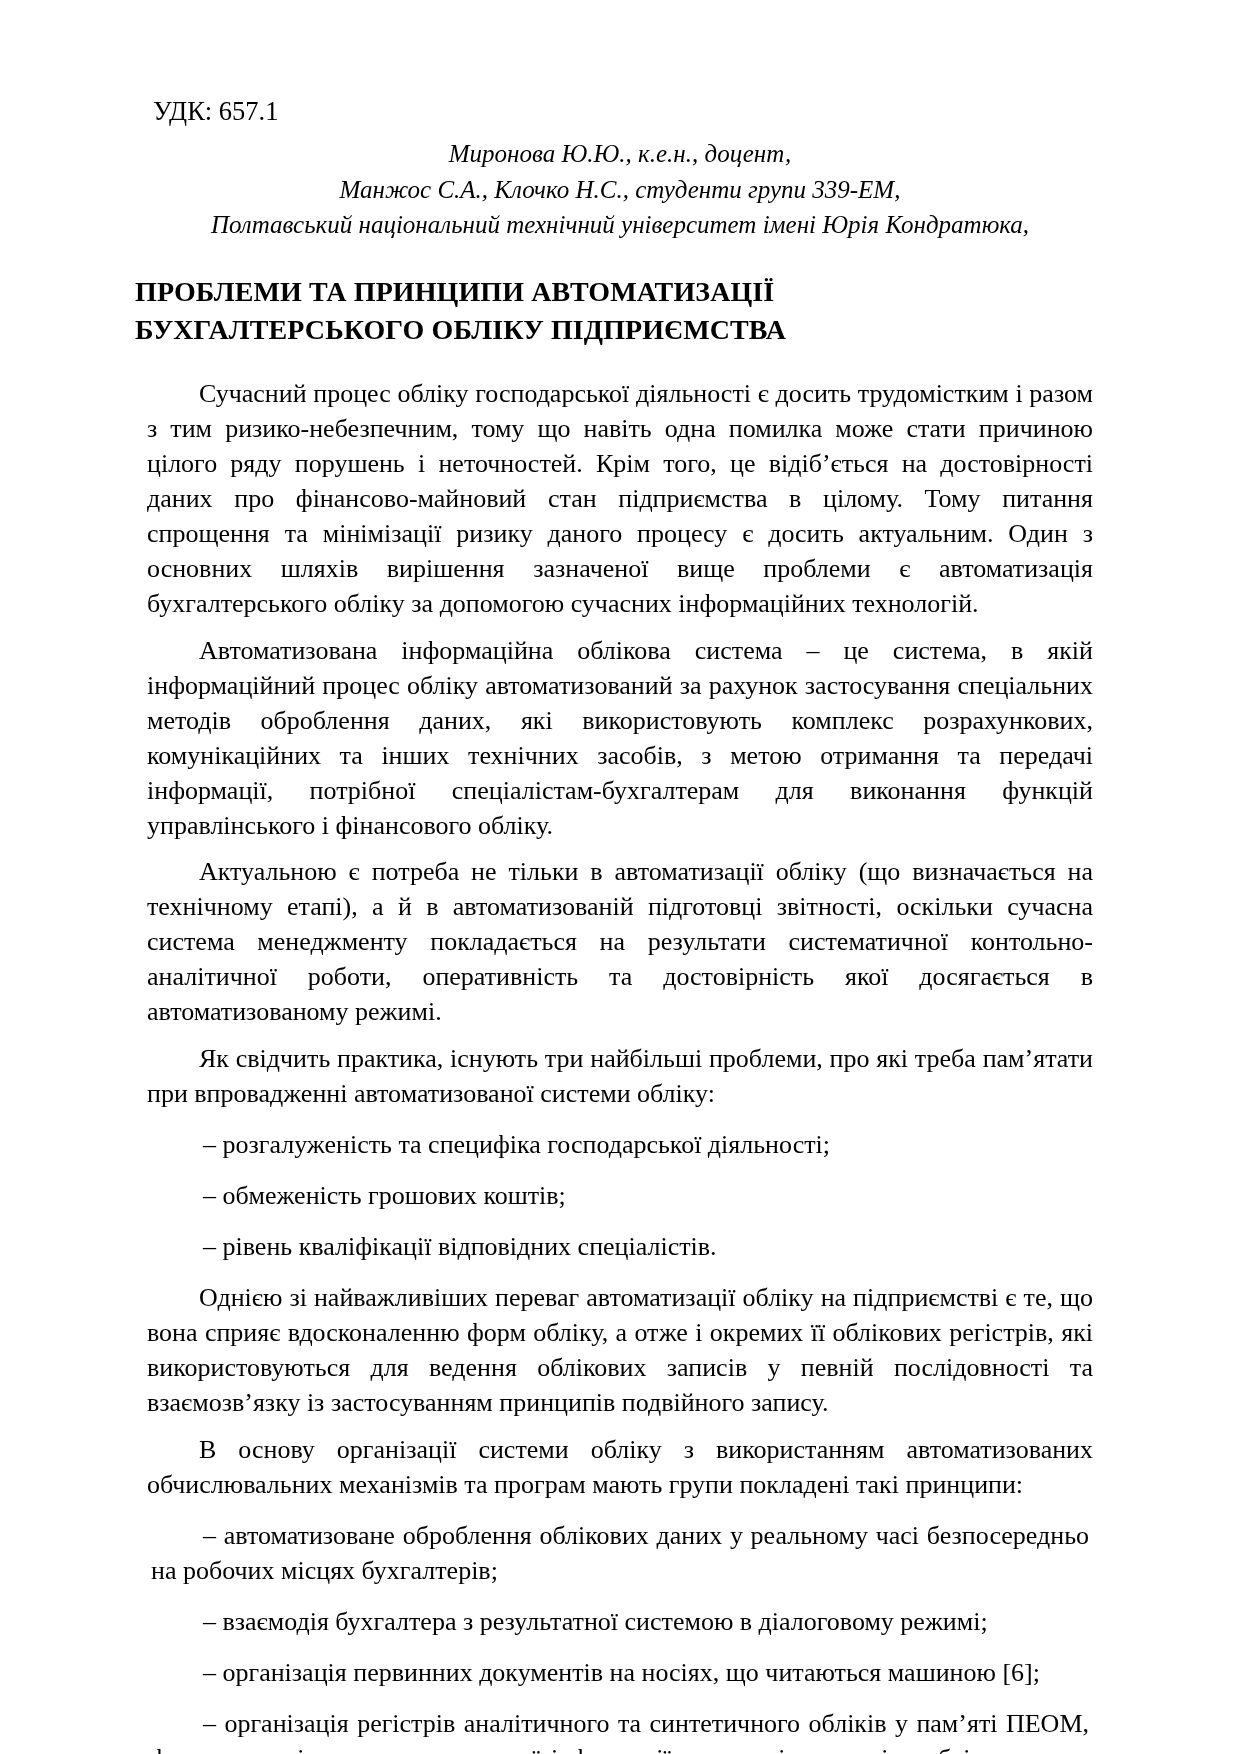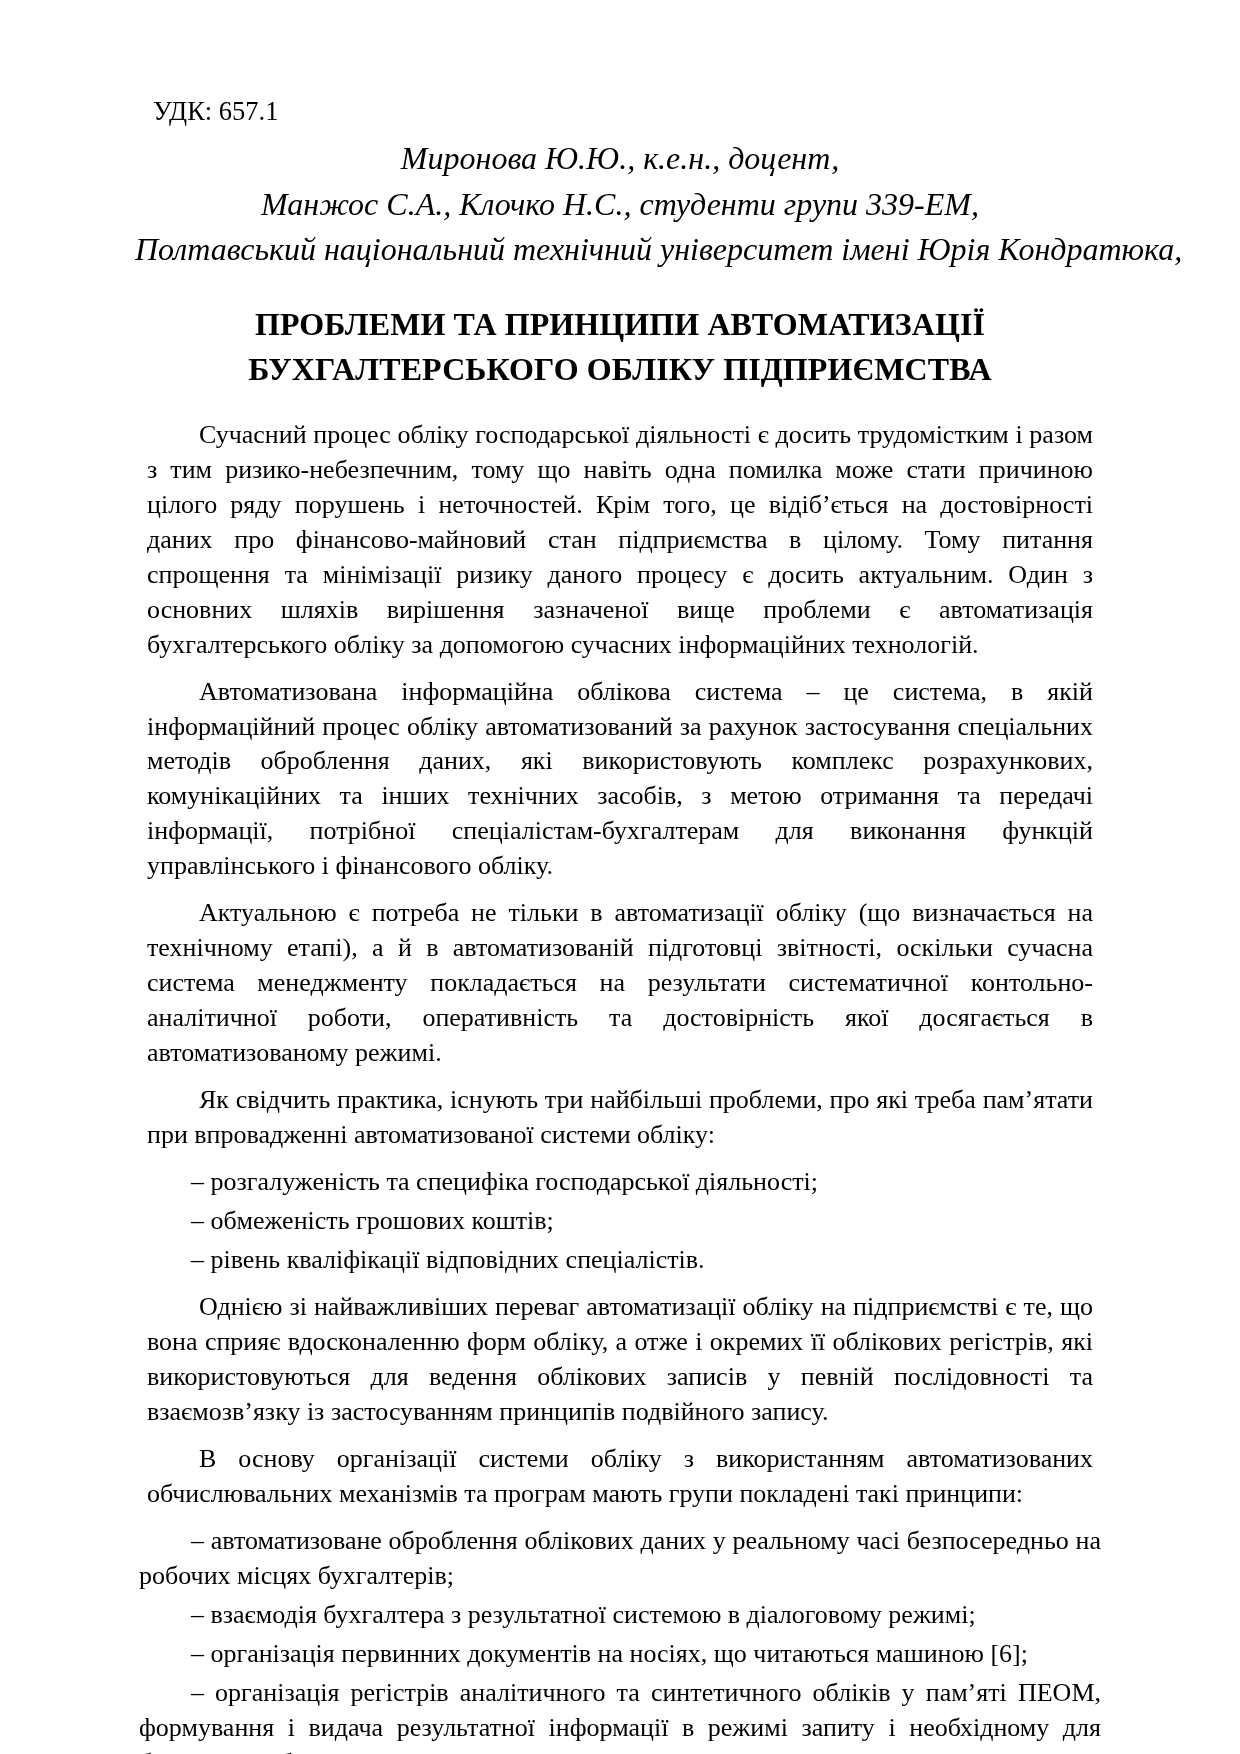--- a/index.html
+++ b/index.html
@@ -22,32 +22,31 @@
     position: relative;
   }
   .udk {
     font-size: 26.5px;
     line-height: 1.25;
     margin: 0 0 8px 18px;
   }
   .authors {
     text-align: center;
     font-style: italic;
-    font-size: 32px;
+    font-size: 25px;
     line-height: 1.42;
     margin: 0 0 4px 0;
     font-family: Liberation Serif, serif;
   }
   .authors div {
     white-space: nowrap;
   }
   .title {
-    text-align: center;
     font-weight: bold;
-    font-size: 32px;
+    font-size: 28px;
     line-height: 1.38;
     margin: 30px 0 27px 0;
     letter-spacing: 0.1px;
   }
   .title div {
     white-space: nowrap;
   }
   p.body {
     text-align: justify;
     text-align-last: left;
@@ -55,21 +54,21 @@
     line-height: 1.345;
     margin: 12px;
     text-indent: 52px;
     hyphens: none;
   }
   p.dash {
     text-align: justify;
     text-align-last: left;
     font-size: 26px;
     line-height: 1.345;
-    margin: 4px;
+    margin: 16px;
     text-indent: 52px;
   }
   p.last-justify {
     text-align: justify;
   }
 </style>
 </head>
 <body>
 
 <div class="page">

